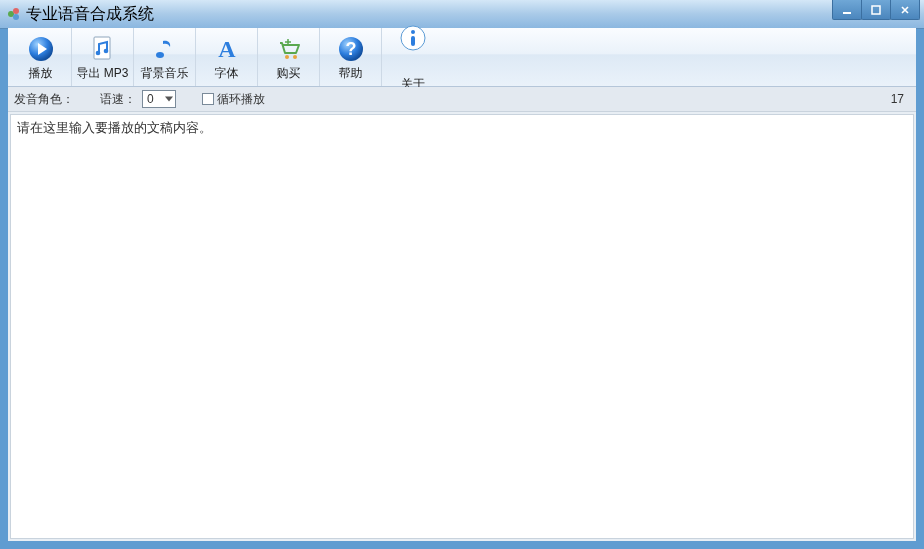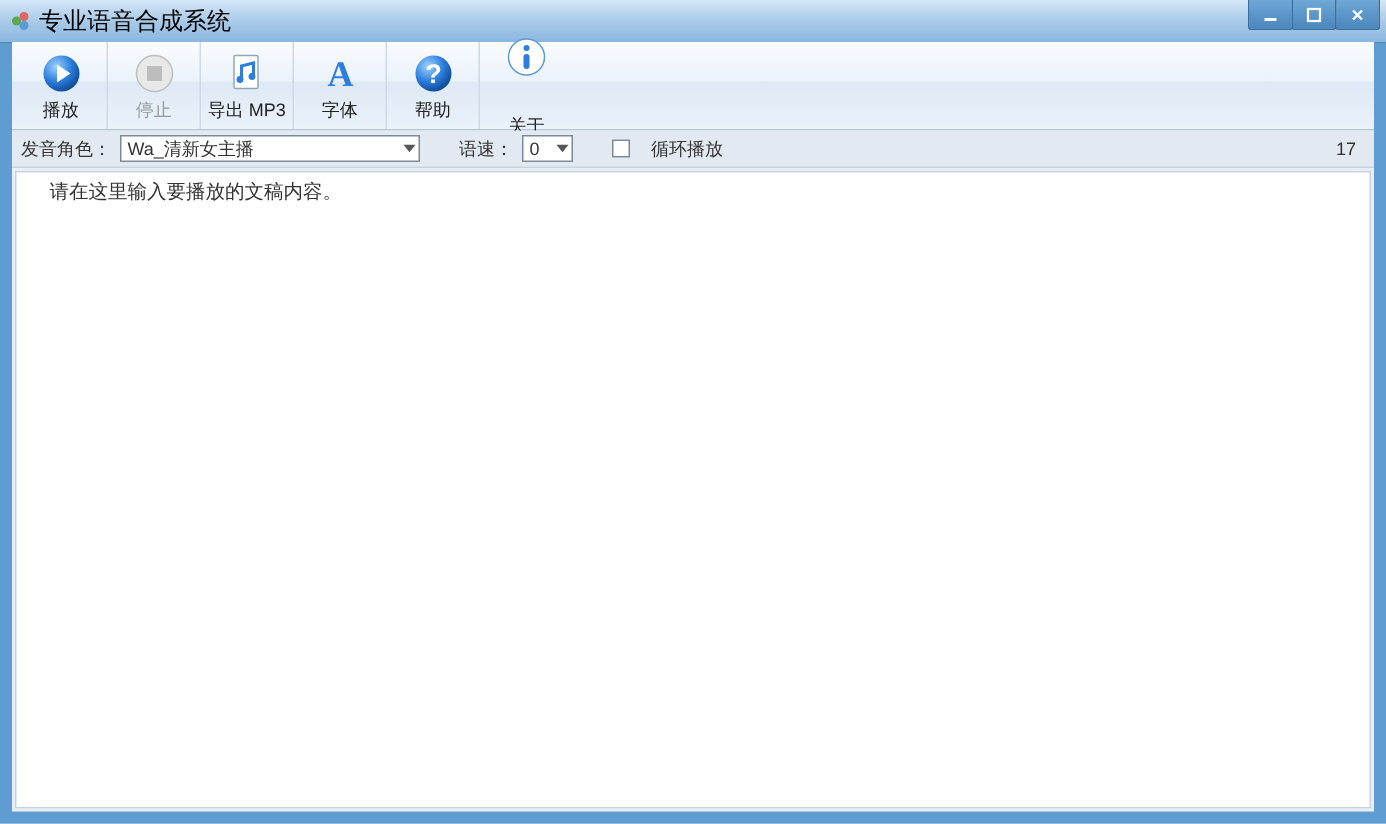--- a/index.html
+++ b/index.html
@@ -126,37 +126,37 @@
     width: 0; height: 0;
     border-left: 4px solid transparent;
     border-right: 4px solid transparent;
     border-top: 5px solid #555;
   }
   .combo.voice { width: 200px; }
   .combo.speed { width: 34px; }
   .chk {
     display: inline-flex;
     align-items: center;
-    gap: 14px;
+    gap: 3px;
   }
   .chk .box {
     width: 12px; height: 12px;
     border: 1px solid #7a8a99;
     background: #fff;
     box-sizing: border-box;
   }
   .options-row .spacer { flex: 1; }
   .count { padding-right: 6px; color:#333; }
   .textarea-wrap {
     flex: 1;
     background: #fff;
     margin: 2px;
     border: 1px solid #c9d3dd;
     box-sizing: border-box;
-    padding: 4px 22px;
+    padding: 4px 6px;
     color: #333;
     font-size: 13px;
     line-height: 1.4;
     overflow: hidden;
   }
 </style>
 </head>
 <body>
 
 <div class="window">
@@ -203,52 +203,63 @@
                 <stop offset="100%" stop-color="#124f9e"></stop>
               </radialGradient>
             </defs>
             <circle cx="14" cy="14" r="12" fill="url(#gblue)"></circle>
             <path d="M11 8 L20 14 L11 20 Z" fill="#fff"></path>
           </svg>
         </span>
         <span>播放</span>
       </div>
 
-      <div class="tool-btn disabled">
-        <span class="ticon">
-          <svg width="28" height="28" viewBox="0 0 28 28">
-            <circle cx="14" cy="14" r="12" fill="#e8e8e8" stroke="#bfbfbf"></circle>
-            <rect x="9" y="9" width="10" height="10" fill="#bdbdbd"></rect>
-          </svg>
-        </span>
-        <span>停止</span>
-      </div>
 
       <div class="tool-btn">
         <span class="ticon">
           <svg width="26" height="28" viewBox="0 0 26 28">
             <rect x="4" y="2" width="16" height="22" rx="1" fill="#fff" stroke="#8fa6bc"></rect>
             <path d="M9 18 L9 9 L17 7 L17 16" stroke="#2d7ede" stroke-width="2" fill="none"></path>
             <circle cx="8" cy="18" r="2.3" fill="#2d7ede"></circle>
             <circle cx="16" cy="16" r="2.3" fill="#2d7ede"></circle>
           </svg>
         </span>
         <span>导出 MP3</span>
       </div>
 
+      <div class="tool-btn">
+        <span class="ticon">
+          <svg width="28" height="28" viewBox="0 0 28 28">
+            <path d="M12 20 L12 6 C17 5 20 8 19 12 C18 9 15 8 12 9" fill="#2d7ede"></path>
+            <ellipse cx="9" cy="20" rx="4" ry="3" fill="#2d7ede"></ellipse>
+          </svg>
+        </span>
+        <span>背景音乐</span>
+      </div>
 
       <div class="tool-btn">
         <span class="ticon">
           <svg width="28" height="28" viewBox="0 0 28 28">
             <text x="14" y="22" font-family="Georgia,serif" font-size="24" font-weight="bold" fill="#2d7ede" text-anchor="middle">A</text>
           </svg>
         </span>
         <span>字体</span>
       </div>
 
+      <div class="tool-btn">
+        <span class="ticon">
+          <svg width="28" height="28" viewBox="0 0 28 28">
+            <path d="M5 8 L7 8 L10 18 L21 18 L24 10 L8 10" fill="none" stroke="#5aa84f" stroke-width="2" stroke-linejoin="round"></path>
+            <circle cx="12" cy="22" r="2" fill="#e8a33d"></circle>
+            <circle cx="20" cy="22" r="2" fill="#e8a33d"></circle>
+            <path d="M13 4 L13 10 M10 7 L16 7" stroke="#5aa84f" stroke-width="1.5"></path>
+          </svg>
+        </span>
+        <span>购买</span>
+      </div>
 
 
       <div class="tool-btn">
         <span class="ticon">
           <svg width="28" height="28" viewBox="0 0 28 28">
             <circle cx="14" cy="14" r="12" fill="url(#gblue)"></circle>
             <text x="14" y="20" font-family="Arial" font-size="18" font-weight="bold" fill="#fff" text-anchor="middle">?</text>
           </svg>
         </span>
         <span>帮助</span>
@@ -261,24 +272,20 @@
             <circle cx="14" cy="8" r="2" fill="#2d7ede"></circle>
             <rect x="12" y="12" width="4" height="10" rx="2" fill="#2d7ede"></rect>
           </svg>
         </span>
         <span>关于</span>
       </div>
     </div>
 
     <div class="options-row">
       <label>发音角色：</label>
-      <span class="combo voice">
-        <span>Wa_清新女主播</span>
-        <span class="arrow"></span>
-      </span>
       <span style="width:14px;"></span>
       <label>语速：</label>
       <span class="combo speed">
         <span>0</span>
         <span class="arrow"></span>
       </span>
       <span style="width:14px;"></span>
       <span class="chk">
         <span class="box"></span>
         <span>循环播放</span>

